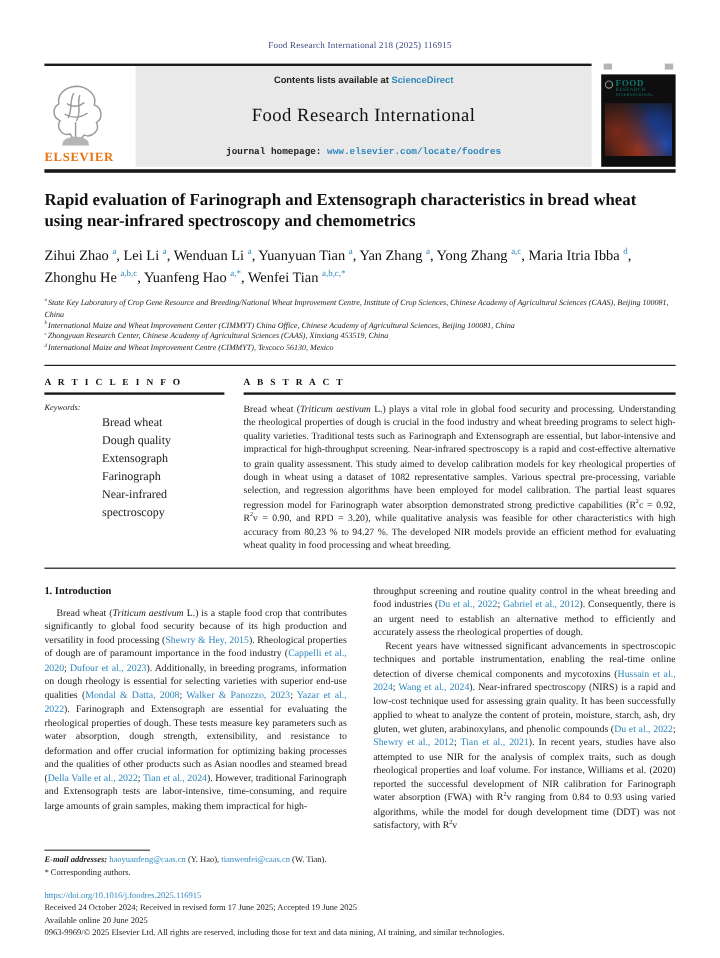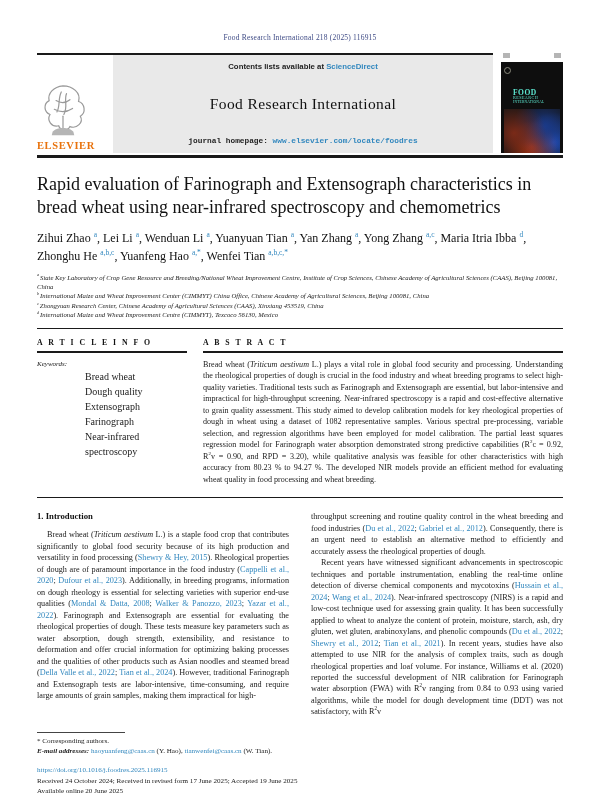--- a/index.html
+++ b/index.html
@@ -20,33 +20,33 @@
   .contents-line{font-family:"Liberation Sans",sans-serif;font-size:7.8px;font-weight:bold;color:#222;}
   .contents-line .link{font-weight:bold;text-align:center;}
   .jtitle{font-size:15.5px;letter-spacing:.4px;color:#111;}
   .homepage{font-family:Liberation Mono, monospace;font-size:7.8px;font-weight:bold;color:#222;}
   .cover{width:62px;flex:none;margin-left:8px;margin-top:-3px;display:flex;flex-direction:column;border:0;}
   .cover-top{height:10px;background:#fff;display:flex;justify-content:space-between;padding:1px 2px;}
   .cover-top i{display:block;width:7px;height:5px;background:#b5b5b5;}
   .cover-black{flex:1;background:#0e0e0e;padding:4px 3px 0 3px;display:flex;flex-direction:column;}
   .cover-title{display:flex;gap:2px;align-items:flex-start;}
   .cover-ring{width:7px;height:7px;border:1px solid #8a8a7c;border-radius:50%;flex:none;margin-top:1px;}
-  .ct-lines{color:#5eead4;line-height:1.05;margin-top:23px;}
+  .ct-lines{color:#0f766e;line-height:1.05;}
   .ct1{font-size:7.5px;font-weight:bold;letter-spacing:.5px;}
   .ct2{font-size:4.2px;letter-spacing:.4px;}
   .ct3{font-size:3.6px;letter-spacing:.2px;}
   .cover-art{margin-top:4px;height:44px;
     background:
       radial-gradient(circle at 18% 55%, #7a2a18 0%, rgba(122,42,24,.55) 28%, transparent 62%),
       radial-gradient(circle at 72% 40%, #1a3a8a 0%, rgba(26,58,138,.5) 30%, transparent 65%),
       radial-gradient(circle at 50% 85%, #c23a10 0%, rgba(194,58,16,.6) 22%, transparent 55%),
       radial-gradient(circle at 88% 75%, #2255cc 0%, rgba(34,85,204,.55) 18%, transparent 50%),
       #141414;}
   .head-rule-thick{margin-top:2px;height:3px;background:var(--rule);}
-  .title{margin-top:15px;font-size:18px;font-weight:normal;line-height:1.28;color:#111;}
+  .title{margin-top:15px;font-size:14px;font-weight:bold;line-height:1.28;color:#111;}
   .authors{margin-top:10px;font-size:12px;line-height:1.5;color:#111;}
   sup{font-size:.62em;line-height:0;vertical-align:super;}
   .affils{margin-top:8px;}
   .affil{font-size:6.7px;font-style:italic;line-height:1.4;color:#222;}
   .affil sup{font-style:italic;margin-right:1px;}
   .info-section{margin-top:9px;border-top:1.2px solid var(--rule);border-bottom:1.6px solid var(--rule);padding:9px 0 12px 0;display:flex;}
   .info-col{width:150px;flex:none;}
   .abs-col{flex:1;margin-left:16px;}
   .sec-head{font-size:7.8px;font-weight:bold;letter-spacing:2px;color:#111;}
   .sec-rule{height:1.4px;background:var(--rule);margin-top:4px;margin-bottom:6px;}
@@ -155,22 +155,22 @@
       <p class="bodyp indent"><span>Bread wheat (</span><span class="it">Triticum aestivum</span><span> L.) is a staple food crop that contributes significantly to global food security because of its high production and versatility in food processing (</span><span class="link">Shewry &amp; Hey, 2015</span><span>). Rheological properties of dough are of paramount importance in the food industry (</span><span class="link">Cappelli et al., 2020</span><span>; </span><span class="link">Dufour et al., 2023</span><span>). Additionally, in breeding programs, information on dough rheology is essential for selecting varieties with superior end-use qualities (</span><span class="link">Mondal &amp; Datta, 2008</span><span>; </span><span class="link">Walker &amp; Panozzo, 2023</span><span>; </span><span class="link">Yazar et al., 2022</span><span>). Farinograph and Extensograph are essential for evaluating the rheological properties of dough. These tests measure key parameters such as water absorption, dough strength, extensibility, and resistance to deformation and offer crucial information for optimizing baking processes and the qualities of other products such as Asian noodles and steamed bread (</span><span class="link">Della Valle et al., 2022</span><span>; </span><span class="link">Tian et al., 2024</span><span>). However, traditional Farinograph and Extensograph tests are labor-intensive, time-consuming, and require large amounts of grain samples, making them impractical for high-</span></p>
     </div>
     <div class="bcol">
       <p class="bodyp"><span>throughput screening and routine quality control in the wheat breeding and food industries (</span><span class="link">Du et al., 2022</span><span>; </span><span class="link">Gabriel et al., 2012</span><span>). Consequently, there is an urgent need to establish an alternative method to efficiently and accurately assess the rheological properties of dough.</span></p>
       <p class="bodyp indent"><span>Recent years have witnessed significant advancements in spectroscopic techniques and portable instrumentation, enabling the real-time online detection of diverse chemical components and mycotoxins (</span><span class="link">Hussain et al., 2024</span><span>; </span><span class="link">Wang et al., 2024</span><span>). Near-infrared spectroscopy (NIRS) is a rapid and low-cost technique used for assessing grain quality. It has been successfully applied to wheat to analyze the content of protein, moisture, starch, ash, dry gluten, wet gluten, arabinoxylans, and phenolic compounds (</span><span class="link">Du et al., 2022</span><span>; </span><span class="link">Shewry et al., 2012</span><span>; </span><span class="link">Tian et al., 2021</span><span>). In recent years, studies have also attempted to use NIR for the analysis of complex traits, such as dough rheological properties and loaf volume. For instance, Williams et al. (2020) reported the successful development of NIR calibration for Farinograph water absorption (FWA) with R</span><sup class="sup">2</sup><span>v ranging from 0.84 to 0.93 using varied algorithms, while the model for dough development time (DDT) was not satisfactory, with R</span><sup class="sup">2</sup><span>v</span></p>
     </div>
   </div>
 
   <div class="fn">
     <div class="fn-rule"></div>
+    <div><span class="bi">E-mail addresses:</span><span> </span><span class="link">haoyuanfeng@caas.cn</span><span> (Y. Hao), </span><span class="link">tianwenfei@caas.cn</span><span> (W. Tian).</span></div>
     <div>* Corresponding authors.</div>
-    <div><span class="bi">E-mail addresses:</span><span> </span><span class="link">haoyuanfeng@caas.cn</span><span> (Y. Hao), </span><span class="link">tianwenfei@caas.cn</span><span> (W. Tian).</span></div>
   </div>
 
   <div class="bottom">
     <a class="link doi">https://doi.org/10.1016/j.foodres.2025.116915</a>
     <div>Received 24 October 2024; Received in revised form 17 June 2025; Accepted 19 June 2025</div>
     <div>Available online 20 June 2025</div>
     <div>0963-9969/© 2025 Elsevier Ltd. All rights are reserved, including those for text and data mining, AI training, and similar technologies.</div>
   </div>
 
 </div>

